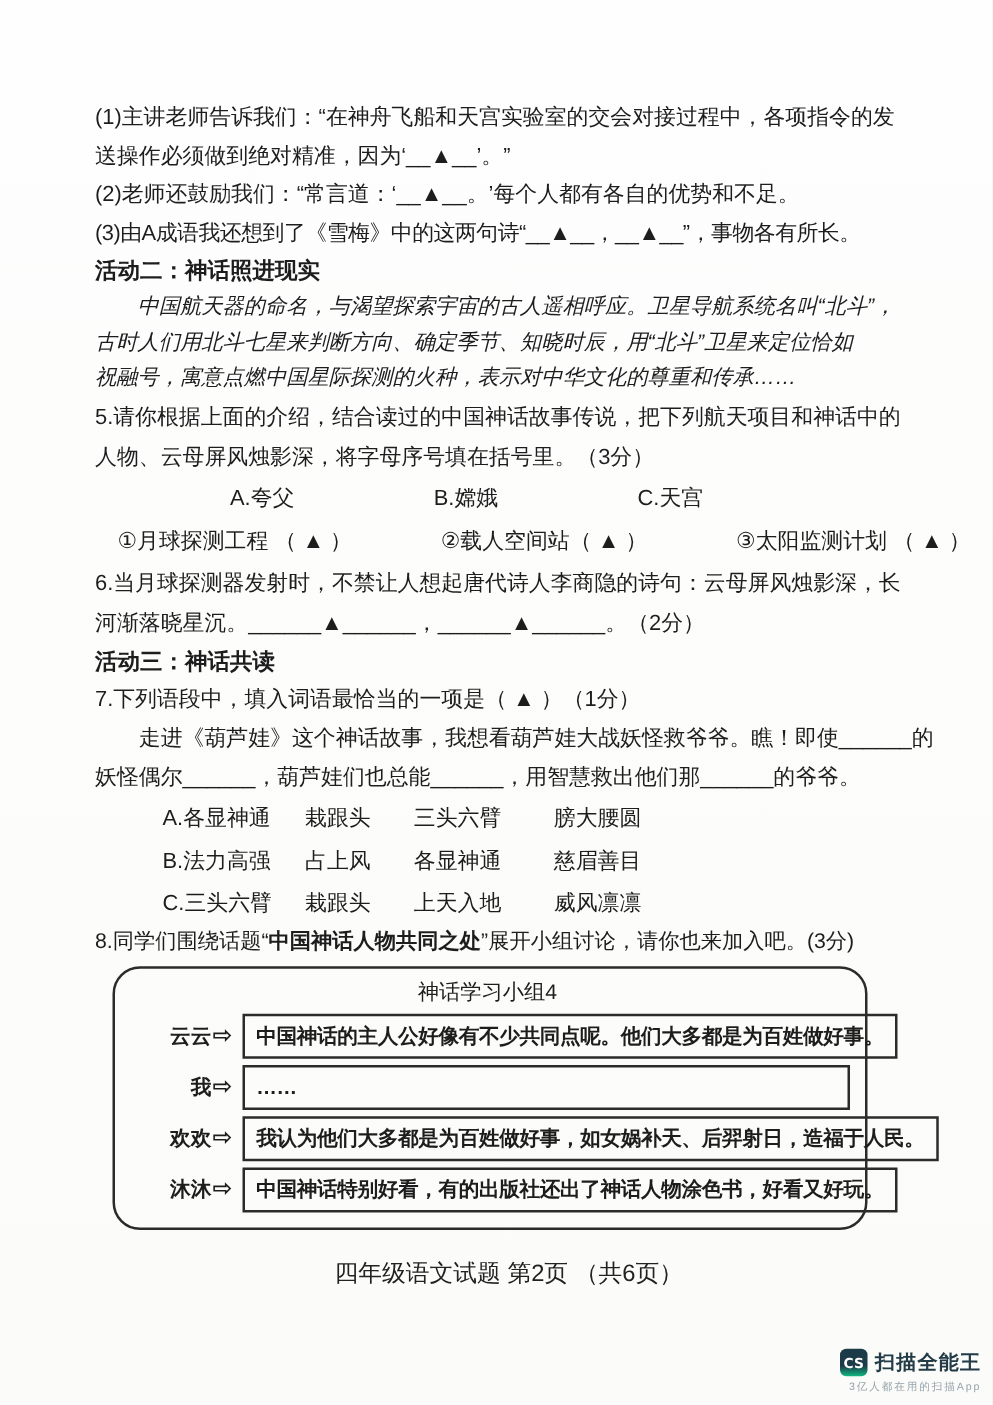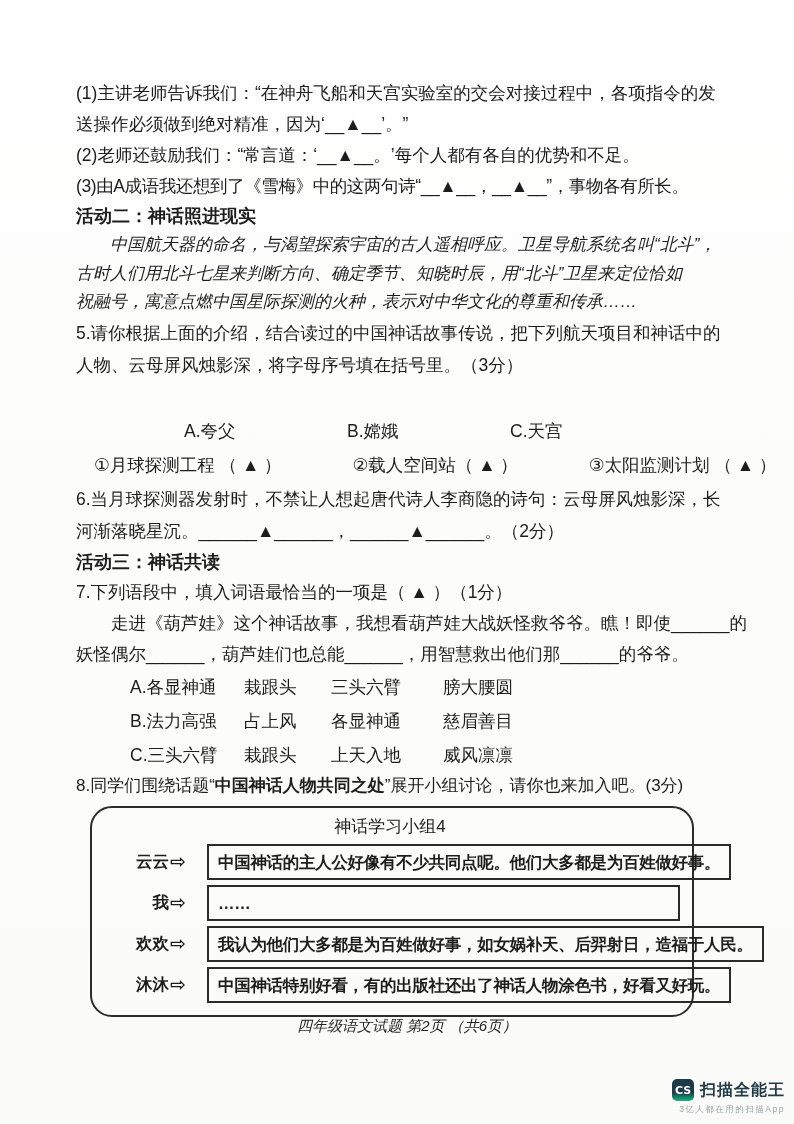--- a/index.html
+++ b/index.html
@@ -19,21 +19,21 @@
   .line { line-height:31px; white-space:nowrap; }
   .tight { letter-spacing:-0.4px; }
   .act-heading {
     font-size:18px; font-weight:bold; line-height:29px; white-space:nowrap;
   }
   .kai .line { font-style:italic; font-size:17px; line-height:28.5px; }
   .indent { text-indent:2em; }
 
   
   .q5-options { display:flex; padding-left:108px; line-height:34px; }
-  .q5-options span { width:163px; white-space:nowrap;margin-top:33px; }
+  .q5-options span { width:163px; white-space:nowrap; }
   .q5-match { display:flex; padding-left:18px; line-height:34px;gap:45px; }
   .q5-match span { margin-right:26px; white-space:nowrap; }
 
   
   .qgap { margin-top:1px; }
   .q7-option-row { display:flex; padding-left:54px; line-height:34px; }
   .q7-option-row span:nth-child(1){ width:114px; }
   .q7-option-row span:nth-child(2){ width:87px; }
   .q7-option-row span:nth-child(3){ width:112px; }
 
@@ -48,26 +48,26 @@
   }
   .disc-title { text-align:center; font-size:17px; line-height:28px; margin-bottom:3px; }
   .disc-row { display:flex; align-items:center; margin-bottom:5px;font-weight:bold; }
   .disc-row:last-child { margin-bottom:0; }
   .speaker-cell {
     width:86px; flex:none; display:flex; justify-content:flex-end; align-items:center;
     font-size:16.5px;
   }
   .speaker-arrow { font-size:19px; line-height:1; margin-left:1px; }
   .bubble {
-    flex:1; border:2px solid #2b2b2b; margin-left:21px;
+    flex:1; border:2px solid #2b2b2b; margin-left:8px;
     padding:4px 9px; font-size:16.5px; line-height:24px; min-height:34px;
     white-space:nowrap; letter-spacing:-0.3px;
   }
 
-  .footer { text-align:center; font-size:15px; color:#222;font-style:italic; }
+  .footer { margin-top:22px; text-align:center; font-size:19px; color:#222; }
 
   
   .watermark { position:absolute; right:9px; bottom:8px; text-align:right; }
   .wm-row { display:flex; align-items:center; justify-content:flex-end; }
   .wm-icon {
     width:22px; height:22px; border-radius:5px;
     background:linear-gradient(180deg,#1d3a48 0%,#1d3a48 62%,#10b981 100%);
     color:#fff; font-weight:bold; font-size:11px;
     display:flex; align-items:center; justify-content:center;
     font-family:"DejaVu Sans",sans-serif;

